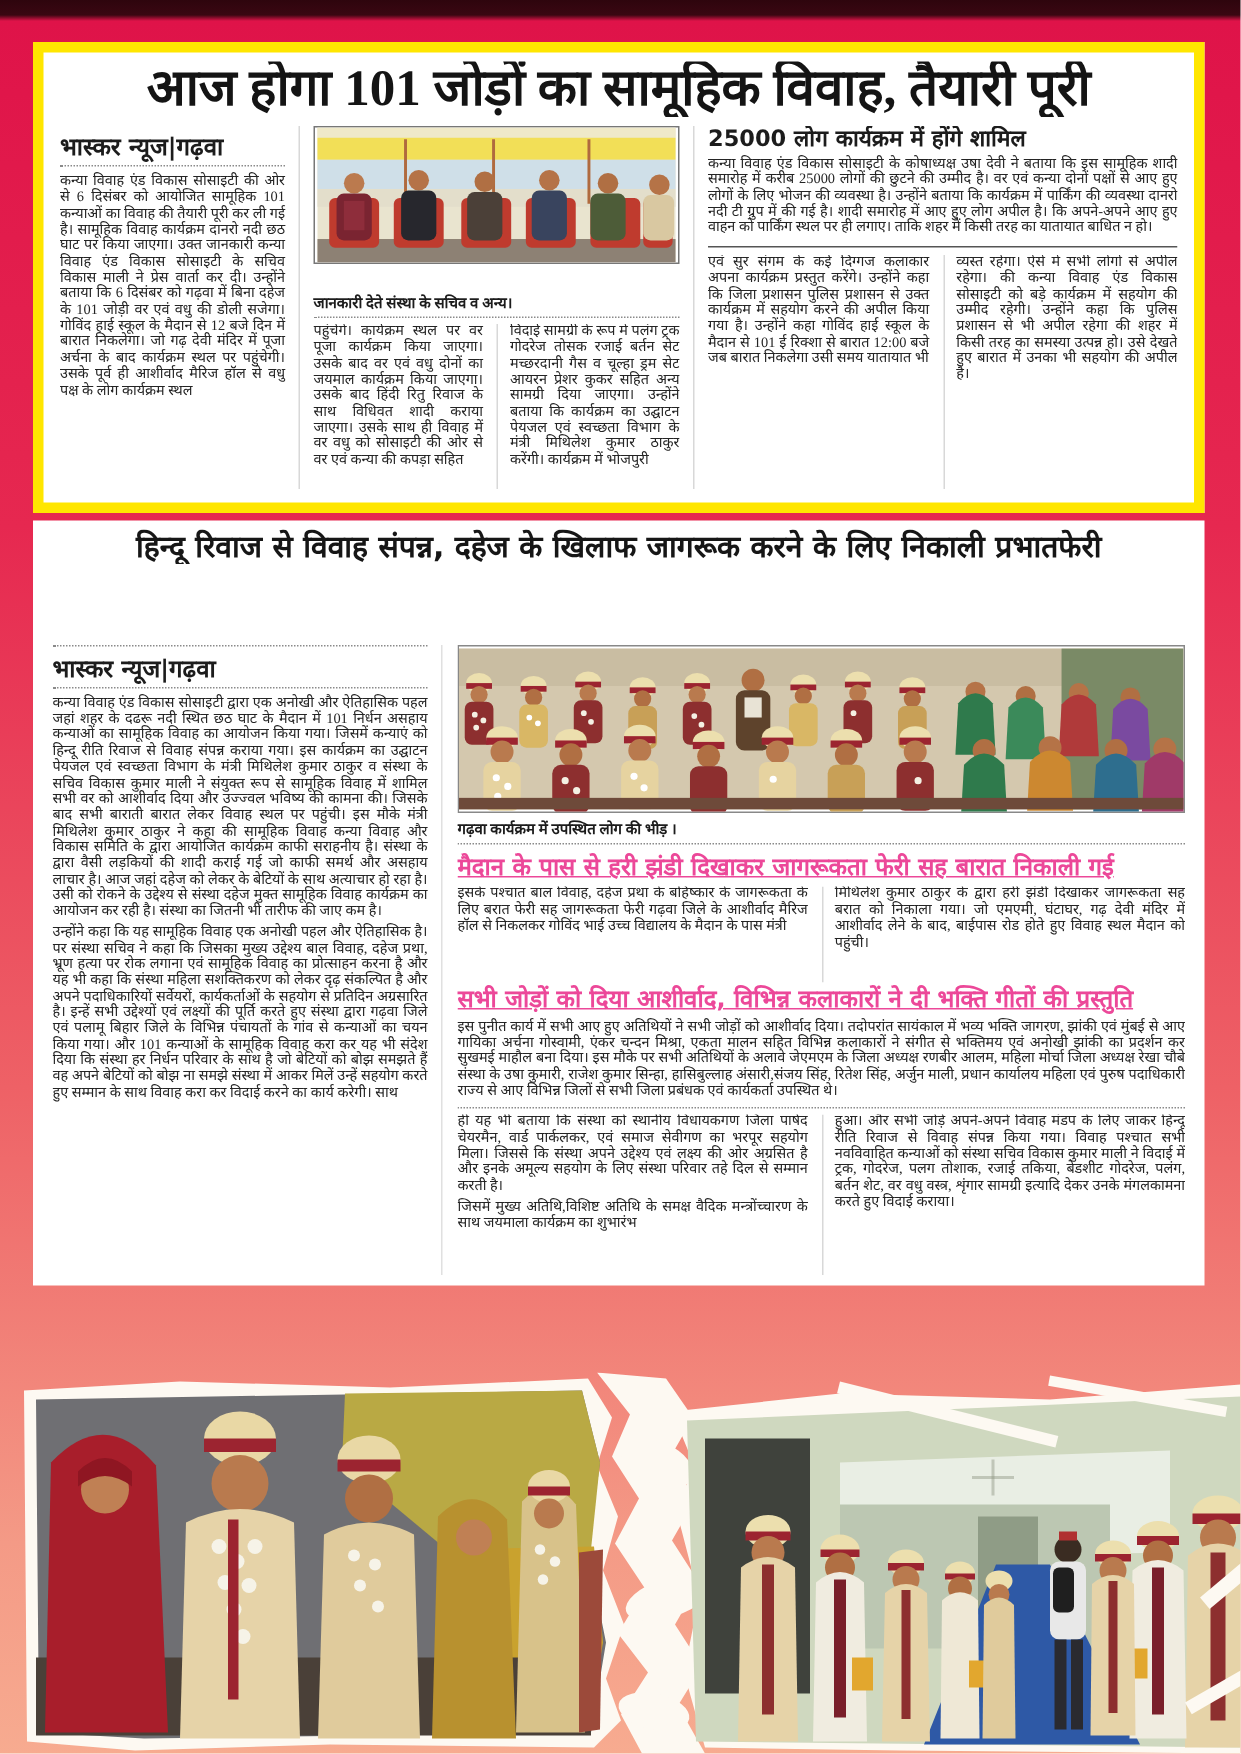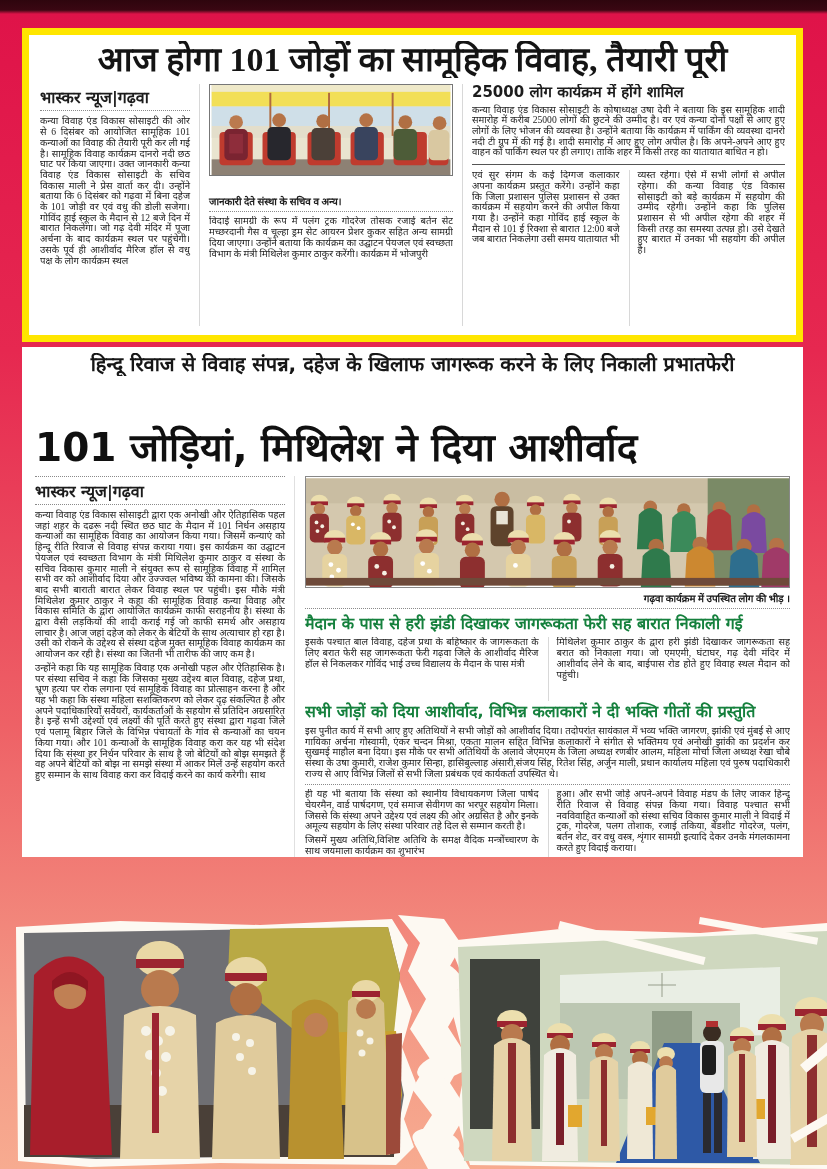--- a/index.html
+++ b/index.html
@@ -30,22 +30,22 @@
     background:#ffffff;overflow:hidden;padding:6px 13px 0;}
   .kicker{font-family:"DejaVu Sans",sans-serif;font-weight:bold;font-size:20px;line-height:1.15;
     text-align:center;white-space:nowrap;overflow:hidden;color:#161616;}
   .art2 h2{margin:3px 0 5px;font-family:"DejaVu Sans",sans-serif;font-weight:bold;font-size:39px;
     line-height:1.18;color:#101010;white-space:nowrap;overflow:hidden;}
   .art2-body{display:flex;gap:10px;height:420px;overflow:hidden;}
   .a2-left{width:250px;flex:none;border-right:1px solid #e0e0e0;padding-right:9px;overflow:hidden;}
   .a2-left .byline{border-top:1px dotted #8a8a8a;padding-top:3px;}
   .a2-right{flex:1;display:flex;flex-direction:column;overflow:hidden;}
   .photo2{width:100%;height:112px;display:block;border:1px solid #888;box-sizing:border-box;}
-  .cap2{font-size:10px;font-weight:bold;padding:3px 0 3px;border-bottom:1px dotted #8a8a8a;margin-bottom:4px;text-align:right;}
-  .subhead2{font-family:"DejaVu Sans",sans-serif;font-weight:bold;font-size:16px;line-height:1.15;margin:2px 0 4px;color:#15803d;}
+  .cap2{font-size:10px;font-weight:bold;padding:3px 0 3px;border-bottom:1px dotted #8a8a8a;margin-bottom:4px;}
+  .subhead2{font-family:"DejaVu Sans",sans-serif;font-weight:bold;font-size:16px;line-height:1.15;margin:2px 0 4px;color:#ec4899;text-decoration:underline;}
   .dotrule{border:none;border-top:1px dotted #8a8a8a;margin:5px 0 4px;}
   .p-indent{ text-indent:0; margin-top:3px;}
   
   .collage{position:absolute;left:0;top:915px;width:827px;height:254px;}
   .collage svg{display:block;}
 </style>
 </head>
 <body>
 
 <div class="page">
@@ -91,41 +91,42 @@
             <circle cx="158" cy="36" r="7" fill="#b57347"></circle>
               <rect x="146" y="43" width="24" height="34" rx="5" fill="#39445e"></rect>
             <circle cx="198" cy="38" r="7" fill="#b06f43"></circle>
               <rect x="186" y="45" width="24" height="32" rx="5" fill="#4d5c38"></rect>
             <circle cx="233" cy="39" r="7" fill="#b57347"></circle>
               <rect x="222" y="46" width="21" height="31" rx="5" fill="#d9c8a1"></rect>
           </g>
         </svg>
         <div class="caption">जानकारी देते संस्था के सचिव व अन्य।</div>
         <div class="twocol">
+          <p class="body-txt colsep">पहुंचेंगे। कार्यक्रम स्थल पर वर पूजा कार्यक्रम किया जाएगा। उसके बाद वर एवं वधु दोनों का जयमाल कार्यक्रम किया जाएगा। उसके बाद हिंदी रितु रिवाज के साथ विधिवत शादी कराया जाएगा। उसके साथ ही विवाह में वर वधु को सोसाइटी की ओर से वर एवं कन्या की कपड़ा सहित</p>
           <p class="body-txt">विदाई सामग्री के रूप में पलंग ट्रक गोदरेज तोसक रजाई बर्तन सेट मच्छरदानी गैस व चूल्हा ड्रम सेट आयरन प्रेशर कुकर सहित अन्य सामग्री दिया जाएगा। उन्होंने बताया कि कार्यक्रम का उद्घाटन पेयजल एवं स्वच्छता विभाग के मंत्री मिथिलेश कुमार ठाकुर करेंगी। कार्यक्रम में भोजपुरी</p>
         </div>
       </div>
 
       <div class="rightsec">
         <div class="subhead1a">25000 लोग कार्यक्रम में होंगे शामिल</div>
         <p class="body-txt" style="flex:none;">कन्या विवाह एंड विकास सोसाइटी के कोषाध्यक्ष उषा देवी ने बताया कि इस सामूहिक शादी समारोह में करीब 25000 लोगों की छुटने की उम्मीद है। वर एवं कन्या दोनों पक्षों से आए हुए लोगों के लिए भोजन की व्यवस्था है। उन्होंने बताया कि कार्यक्रम में पार्किंग की व्यवस्था दानरो नदी टी ग्रुप में की गई है। शादी समारोह में आए हुए लोग अपील है। कि अपने-अपने आए हुए वाहन को पार्किंग स्थल पर ही लगाए। ताकि शहर में किसी तरह का यातायात बाधित न हो।</p>
         <hr class="solidrule">
         <div class="twocol">
           <p class="body-txt colsep">एवं सुर संगम के कई दिग्गज कलाकार अपना कार्यक्रम प्रस्तुत करेंगे। उन्होंने कहा कि जिला प्रशासन पुलिस प्रशासन से उक्त कार्यक्रम में सहयोग करने की अपील किया गया है। उन्होंने कहा गोविंद हाई स्कूल के मैदान से 101 ई रिक्शा से बारात 12:00 बजे जब बारात निकलेगा उसी समय यातायात भी</p>
           <p class="body-txt">व्यस्त रहेगा। ऐसे में सभी लोगों से अपील रहेगा। की कन्या विवाह एंड विकास सोसाइटी को बड़े कार्यक्रम में सहयोग की उम्मीद रहेगी। उन्होंने कहा कि पुलिस प्रशासन से भी अपील रहेगा की शहर में किसी तरह का समस्या उत्पन्न हो। उसे देखते हुए बारात में उनका भी सहयोग की अपील है।</p>
         </div>
       </div>
 
     </div>
   </div>
 
   <div class="art2">
     <div class="kicker">हिन्दू रिवाज से विवाह संपन्न, दहेज के खिलाफ जागरूक करने के लिए निकाली प्रभातफेरी</div>
     <h2><br>
-        <span>101 जोड़ियां, मिथिलेश ने दिया आशीर्वाद</span></h2>
+        </h2>
 
     <div class="art2-body">
       <div class="a2-left">
         <div class="byline">भास्कर न्यूज|गढ़वा</div>
         <p class="body-txt">कन्या विवाह एंड विकास सोसाइटी द्वारा एक अनोखी और ऐतिहासिक पहल जहां शहर के दढरू नदी स्थित छठ घाट के मैदान में 101 निर्धन असहाय कन्याओं का सामूहिक विवाह का आयोजन किया गया। जिसमें कन्याएं को हिन्दू रीति रिवाज से विवाह संपन्न कराया गया। इस कार्यक्रम का उद्घाटन पेयजल एवं स्वच्छता विभाग के मंत्री मिथिलेश कुमार ठाकुर व संस्था के सचिव विकास कुमार माली ने संयुक्त रूप से सामूहिक विवाह में शामिल सभी वर को आशीर्वाद दिया और उज्ज्वल भविष्य की कामना की। जिसके बाद सभी बाराती बारात लेकर विवाह स्थल पर पहुंची। इस मौके मंत्री मिथिलेश कुमार ठाकुर ने कहा की सामूहिक विवाह कन्या विवाह और विकास समिति के द्वारा आयोजित कार्यक्रम काफी सराहनीय है। संस्था के द्वारा वैसी लड़कियों की शादी कराई गई जो काफी समर्थ और असहाय लाचार है। आज जहां दहेज को लेकर के बेटियों के साथ अत्याचार हो रहा है। उसी को रोकने के उद्देश्य से संस्था दहेज मुक्त सामूहिक विवाह कार्यक्रम का आयोजन कर रही है। संस्था का जितनी भी तारीफ की जाए कम है।</p>
         <p class="body-txt p-indent">उन्होंने कहा कि यह सामूहिक विवाह एक अनोखी पहल और ऐतिहासिक है। पर संस्था सचिव ने कहा कि जिसका मुख्य उद्देश्य बाल विवाह, दहेज प्रथा, भ्रूण हत्या पर रोक लगाना एवं सामूहिक विवाह का प्रोत्साहन करना है और यह भी कहा कि संस्था महिला सशक्तिकरण को लेकर दृढ़ संकल्पित है और अपने पदाधिकारियों सर्वेयरों, कार्यकर्ताओं के सहयोग से प्रतिदिन अग्रसारित है। इन्हें सभी उद्देश्यों एवं लक्ष्यों की पूर्ति करते हुए संस्था द्वारा गढ़वा जिले एवं पलामू बिहार जिले के विभिन्न पंचायतों के गांव से कन्याओं का चयन किया गया। और 101 कन्याओं के सामूहिक विवाह करा कर यह भी संदेश दिया कि संस्था हर निर्धन परिवार के साथ है जो बेटियों को बोझ समझते हैं वह अपने बेटियों को बोझ ना समझे संस्था में आकर मिलें उन्हें सहयोग करते हुए सम्मान के साथ विवाह करा कर विदाई करने का कार्य करेगी। साथ</p>
       </div>
 
       <div class="a2-right">
         <svg class="photo2" viewBox="0 0 505 112">
@@ -295,21 +296,21 @@
           <p class="body-txt colsep">इसके पश्चात बाल विवाह, दहेज प्रथा के बहिष्कार के जागरूकता के लिए बरात फेरी सह जागरूकता फेरी गढ़वा जिले के आशीर्वाद मैरिज हॉल से निकलकर गोविंद भाई उच्च विद्यालय के मैदान के पास मंत्री</p>
           <p class="body-txt">मिथिलेश कुमार ठाकुर के द्वारा हरी झंडी दिखाकर जागरूकता सह बरात को निकाला गया। जो एमएमी, घंटाघर, गढ़ देवी मंदिर में आशीर्वाद लेने के बाद, बाईपास रोड होते हुए विवाह स्थल मैदान को पहुंची।</p>
         </div>
 
         <div class="subhead2">सभी जोड़ों को दिया आशीर्वाद, विभिन्न कलाकारों ने दी भक्ति गीतों की प्रस्तुति</div>
         <p class="body-txt" style="flex:none;">इस पुनीत कार्य में सभी आए हुए अतिथियों ने सभी जोड़ों को आशीर्वाद दिया। तदोपरांत सायंकाल में भव्य भक्ति जागरण, झांकी एवं मुंबई से आए गायिका अर्चना गोस्वामी, एंकर चन्दन मिश्रा, एकता मालन सहित विभिन्न कलाकारों ने संगीत से भक्तिमय एवं अनोखी झांकी का प्रदर्शन कर सुखमई माहौल बना दिया। इस मौके पर सभी अतिथियों के अलावे जेएमएम के जिला अध्यक्ष रणबीर आलम, महिला मोर्चा जिला अध्यक्ष रेखा चौबे संस्था के उषा कुमारी, राजेश कुमार सिन्हा, हासिबुल्लाह अंसारी,संजय सिंह, रितेश सिंह, अर्जुन माली, प्रधान कार्यालय महिला एवं पुरुष पदाधिकारी राज्य से आए विभिन्न जिलों से सभी जिला प्रबंधक एवं कार्यकर्ता उपस्थित थे।</p>
         <hr class="dotrule">
 
         <div class="twocol">
           <div class="colsep" style="flex:1;">
-            <p class="body-txt">ही यह भी बताया कि संस्था को स्थानीय विधायकगण जिला पार्षद चेयरमैन, वार्ड पार्षदगण, एवं समाज सेवीगण का भरपूर सहयोग मिला। जिससे कि संस्था अपने उद्देश्य एवं लक्ष्य की ओर अग्रसित है और इनके अमूल्य सहयोग के लिए संस्था परिवार तहे दिल से सम्मान करती है।</p>
+            <p class="body-txt">ही यह भी बताया कि संस्था को स्थानीय विधायकगण जिला पार्षद चेयरमैन, वार्ड पार्कलकर, एवं समाज सेवीगण का भरपूर सहयोग मिला। जिससे कि संस्था अपने उद्देश्य एवं लक्ष्य की ओर अग्रसित है और इनके अमूल्य सहयोग के लिए संस्था परिवार तहे दिल से सम्मान करती है।</p>
             <p class="body-txt p-indent">जिसमें मुख्य अतिथि,विशिष्ट अतिथि के समक्ष वैदिक मन्त्रोंच्चारण के साथ जयमाला कार्यक्रम का शुभारंभ</p>
           </div>
           <p class="body-txt" style="flex:1;">हुआ। और सभी जोड़े अपने-अपने विवाह मंडप के लिए जाकर हिन्दू रीति रिवाज से विवाह संपन्न किया गया। विवाह पश्चात सभी नवविवाहित कन्याओं को संस्था सचिव विकास कुमार माली ने विदाई में ट्रक, गोदरेज, पलग तोशाक, रजाई तकिया, बेडशीट गोदरेज, पलंग, बर्तन शेट, वर वधु वस्त्र, शृंगार सामग्री इत्यादि देकर उनके मंगलकामना करते हुए विदाई कराया।</p>
         </div>
       </div>
     </div>
   </div>
 
   <div class="collage">
     <svg width="827" height="254" viewBox="0 0 827 254">

